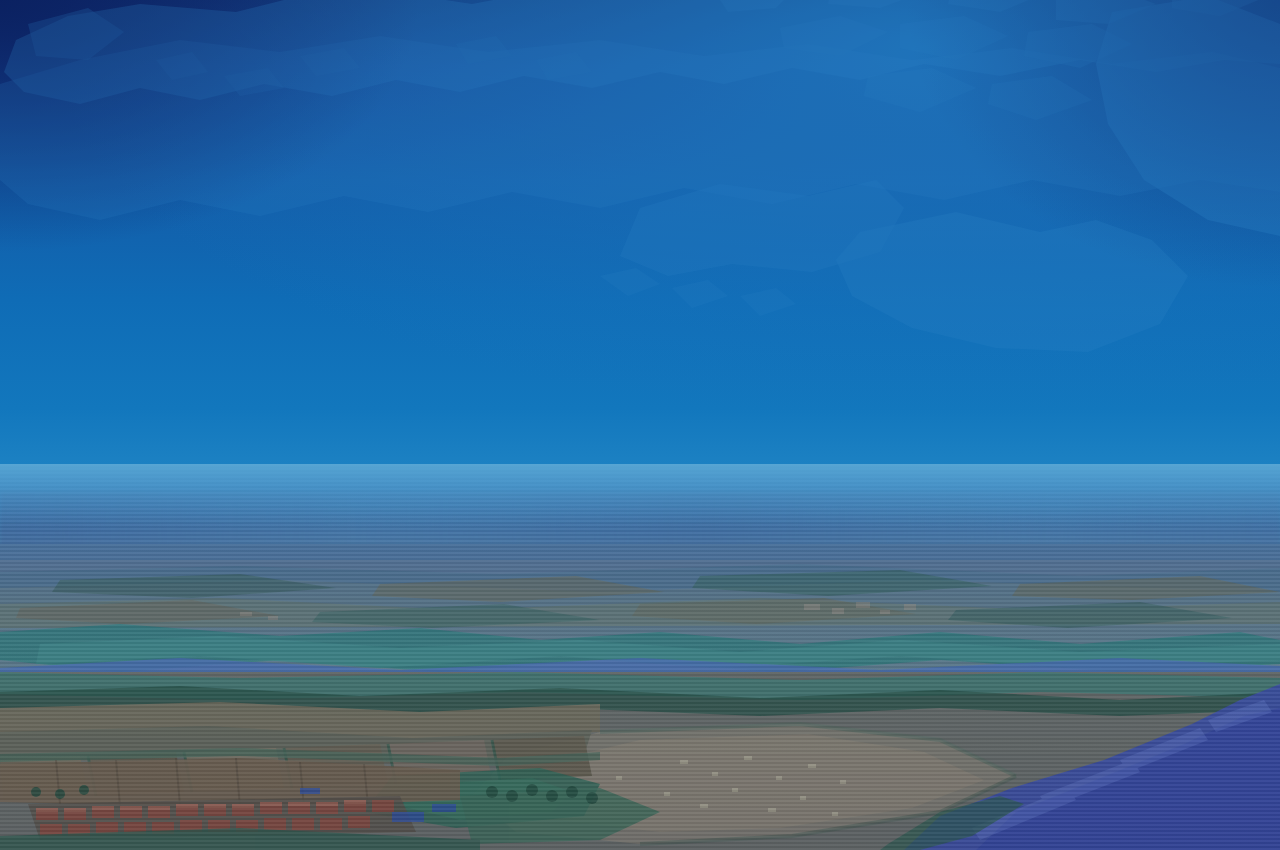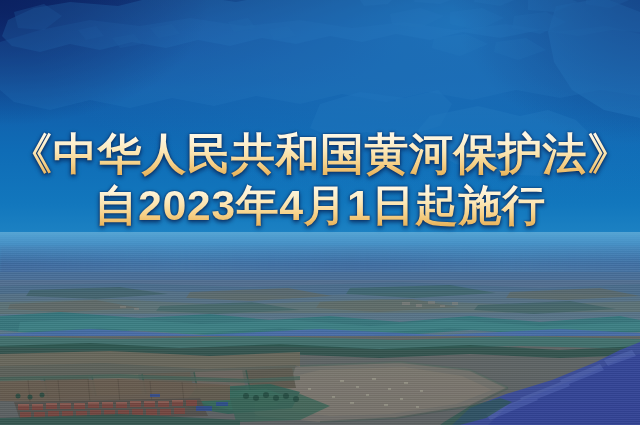--- a/index.html
+++ b/index.html
@@ -424,18 +424,14 @@
       </g>
 
       <path d="M444,86 L470,70 L500,62 L512,66 L486,82 L460,89 L440,89 Z" fill="#3a6e58" opacity="0.7"></path>
     </svg>
 
     <div class="ph-tint"></div>
     <div class="ph-grain"></div>
     <div class="ph-topblend"></div>
   </div>
 
-  <div class="titlewrap">
-    <span class="tline tline-1">《中华人民共和国黄河保护法》</span>
-    <span class="tline tline-2">自2023年4月1日起施行</span>
-  </div>
 
 </div>
 
 </body></html>

